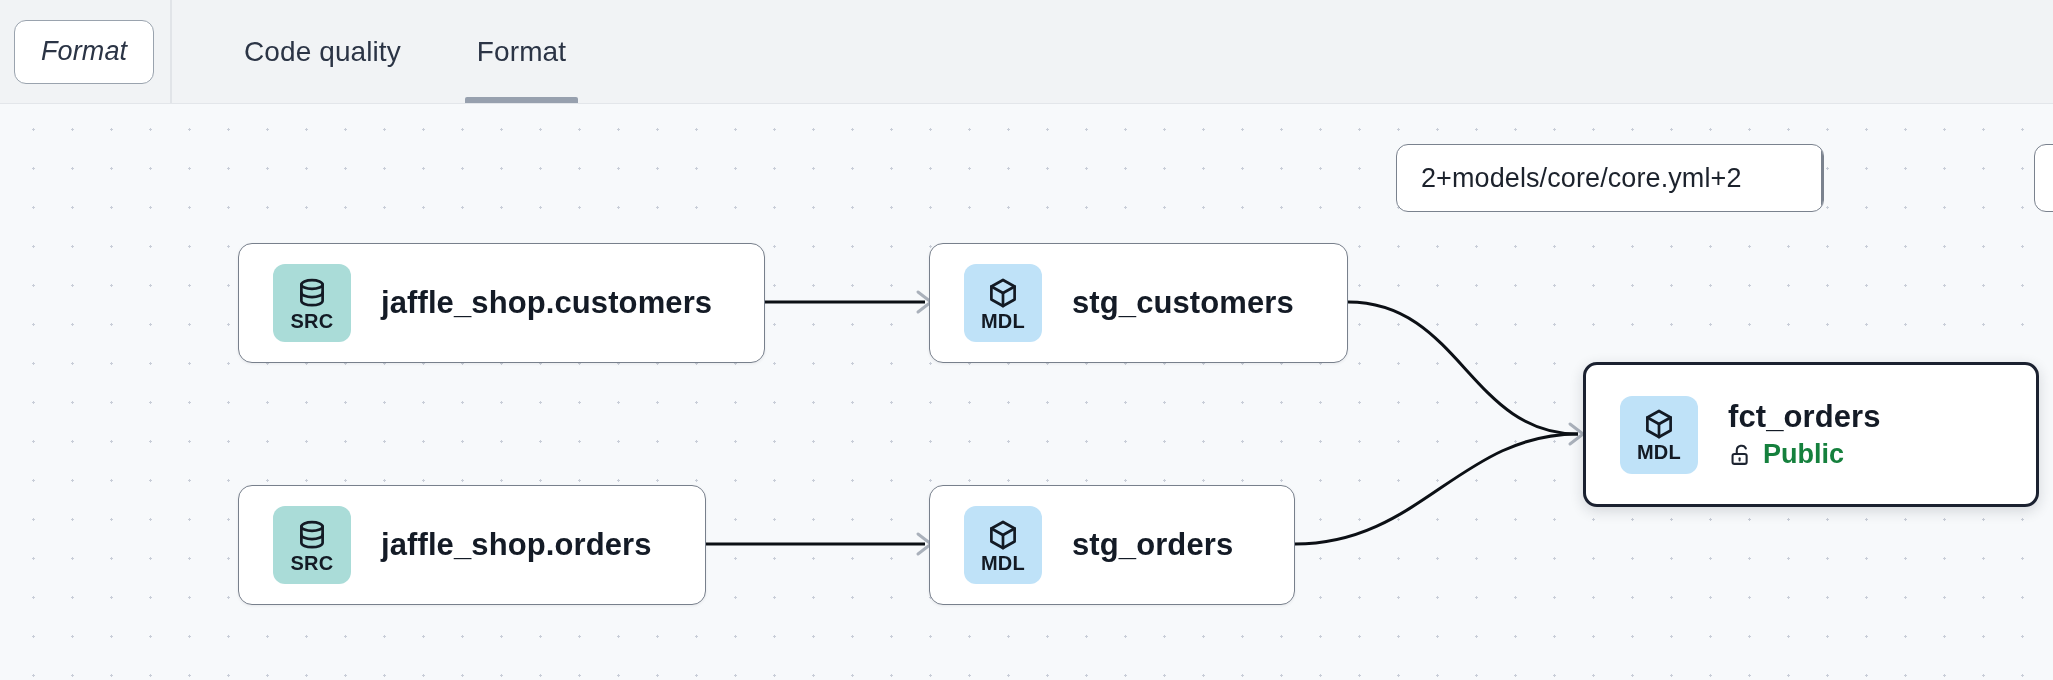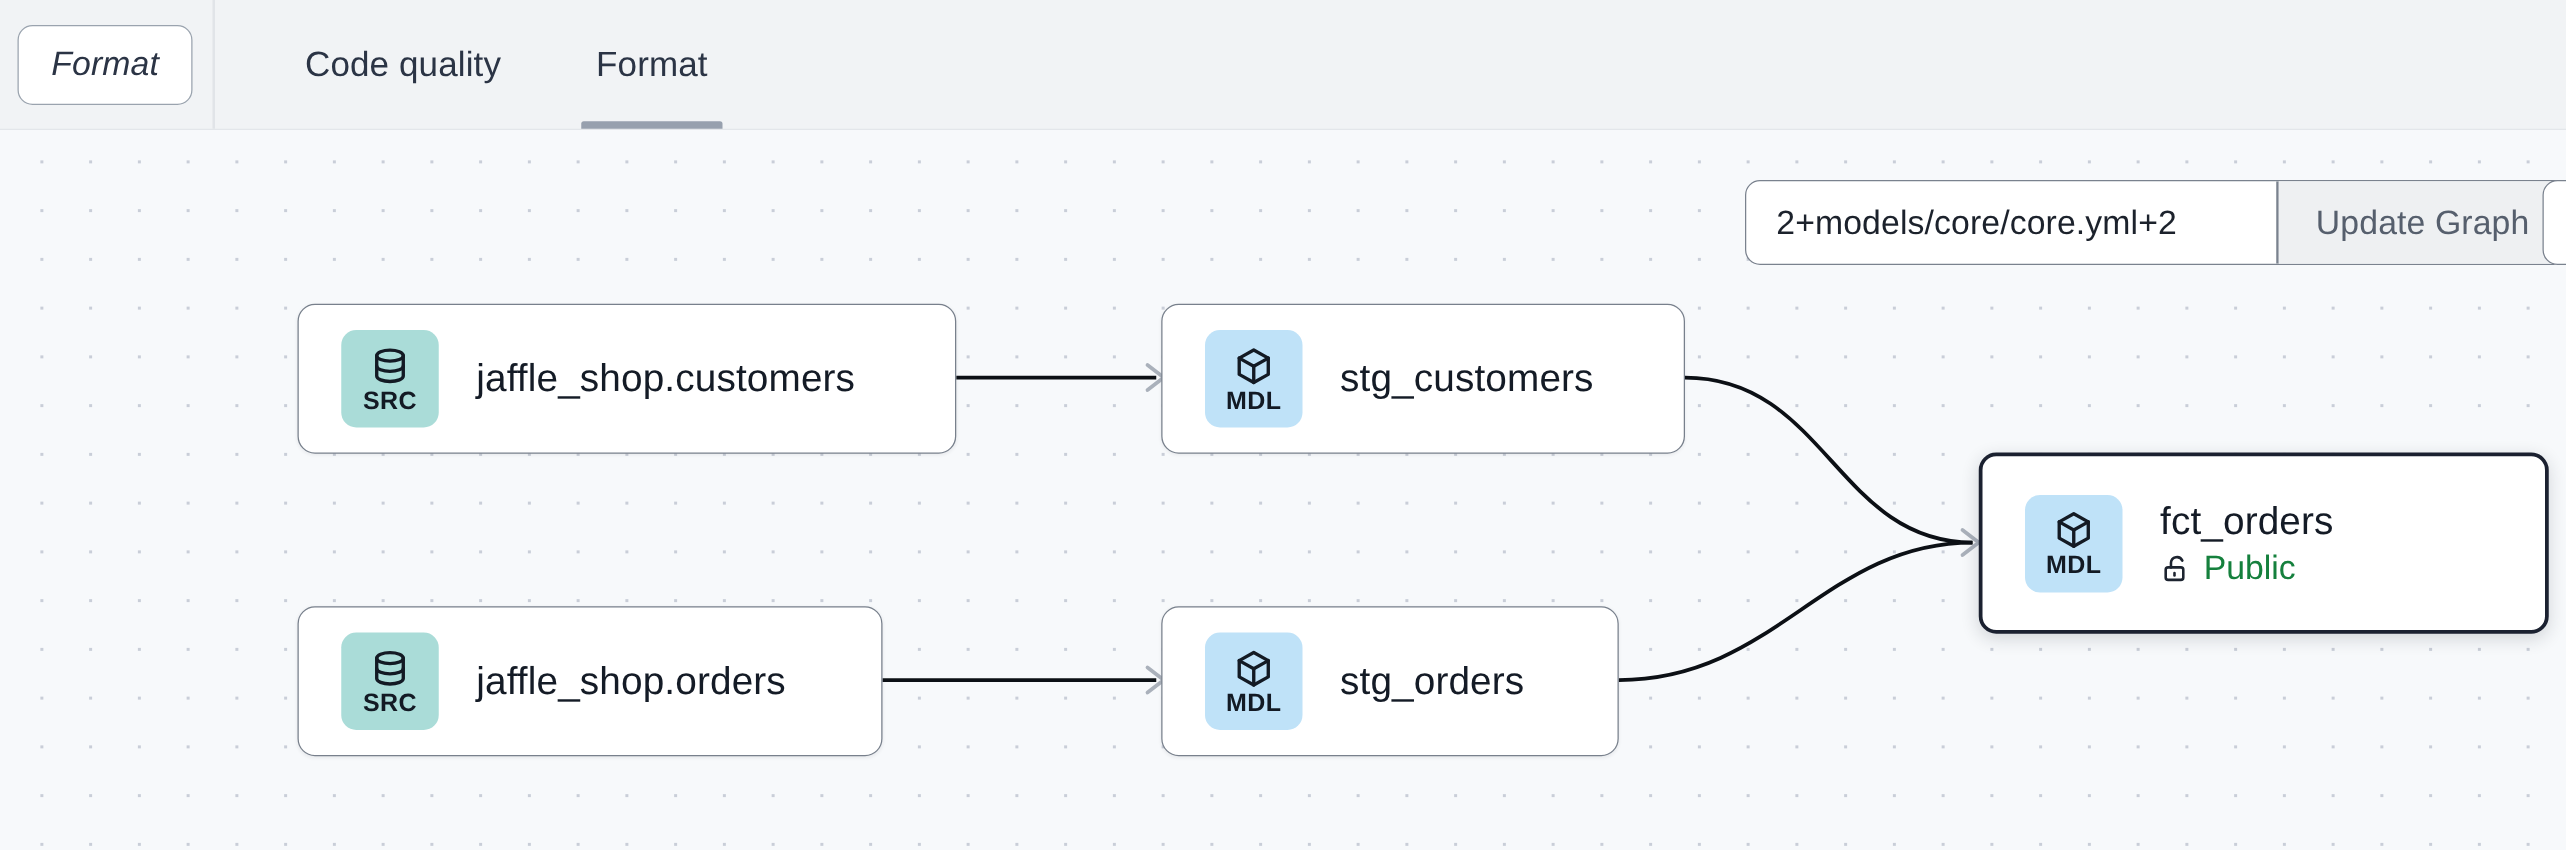--- a/index.html
+++ b/index.html
@@ -160,20 +160,21 @@
     letter-spacing: .3px;
     line-height: 1;
   }
 
   .node-body {
     margin-left: 30px;
     display: flex;
     flex-direction: column;
     justify-content: center;
     gap: 4px;
+    font-weight: bold;
   }
 
   .node-title {
     font-size: 31px;
     color: #141b26;
     white-space: nowrap;
     letter-spacing: .1px;
   }
 
   .node-sub {
@@ -357,19 +358,18 @@
             <path d="M10.7 15.1v1.9"></path>
           </svg>
           <span>Public</span>
         </div>
       </div>
     </div>
 
     <div class="graph-toolbar">
       <input class="graph-input" type="text" value="2+models/core/core.yml+2" style="">
       <div class="toolbar-sep"></div>
-      <button class="update-graph-btn">Update Graph</button>
     </div>
 
     <div class="edge-control"></div>
 
   </div>
 </div>
 
 </body></html>

